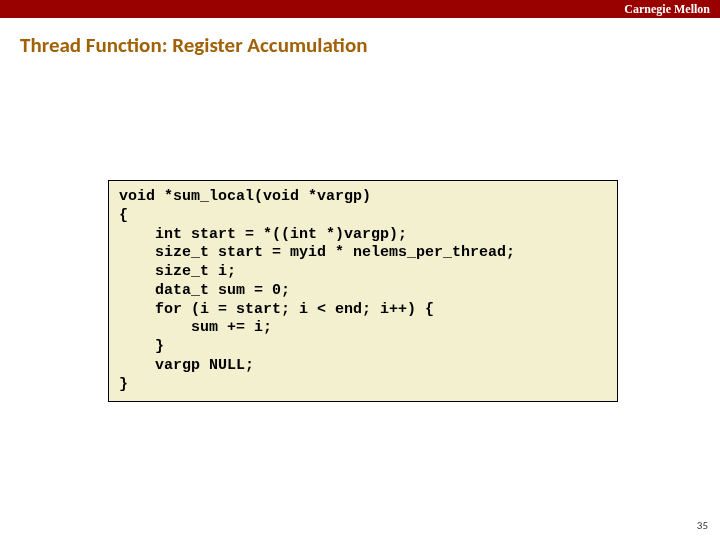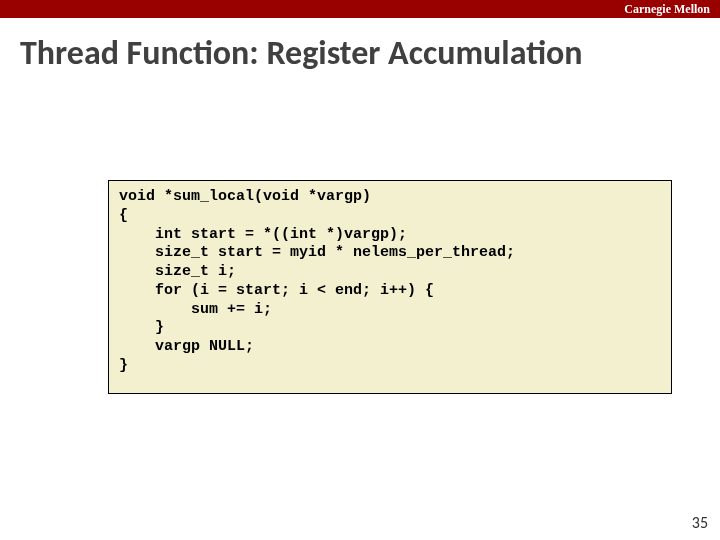--- a/index.html
+++ b/index.html
@@ -1,39 +1,40 @@
 <!DOCTYPE html>
 <html><head>
 <meta charset="utf-8">
 <style>
   * { margin: 0; padding: 0; box-sizing: border-box; }
   html, body { width: 720px; height: 540px; font-family: Calibri, Arial, sans-serif; background: #fff; overflow: hidden; }
   .slide { position: relative; width: 720px; height: 540px; background: #fff; }
   .topbar { height: 18px; background: #990000; display: flex; justify-content: flex-end; align-items: center; padding-right: 10px; }
   .brand { color: #fff; font-family: Georgia, 'Times New Roman', serif; font-weight: bold; font-size: 12px; }
-  .title { font-size: 34px; font-weight: bold; color: #404040; padding: 14px 20px 0 20px; font-family: Calibri, Arial, sans-serif; }
-  .codebox { position: absolute; left: 108px; top: 180px; width: 564px; background: #f3f0cf; border: 1.5px solid #000; padding: 7px 10px 17px 10px; font-family: "Courier New", monospace; font-size: 15px; line-height: 1.25; color: #000; font-weight: bold; }
+  .title { font-size: 21px; font-weight: bold; color: #a16207; padding: 14px 20px 0 20px; font-family: Calibri, Arial, sans-serif; }
+  .codebox { position: absolute; left: 108px; top: 180px; width: 510px; background: #f3f0cf; border: 1.5px solid #000; padding: 7px 10px 7px 10px; font-family: "Courier New", monospace; font-size: 15px; line-height: 1.25; color: #000; font-weight: bold; }
   .codebox .line { white-space: pre; }
-  .pagenum { position: absolute; right: 12px; bottom: 8px; font-size: 16px; color: #333; text-align: right; }
+  .pagenum { position: absolute; right: 12px; bottom: 8px; font-size: 11px; color: #333; text-align: right; }
 </style>
 </head>
 <body>
 
 <div class="slide">
   <div class="topbar">
     <span class="brand">Carnegie Mellon</span>
   </div>
   <h1 class="title">Thread Function: Register Accumulation</h1>
 
   <div class="codebox">
     <div class="line">void *sum_local(void *vargp)</div>
     <div class="line">{</div>
     <div class="line">    int start = *((int *)vargp);</div>
     <div class="line">    size_t start = myid * nelems_per_thread;</div>
     <div class="line">    size_t i;</div>
+    <div class="line">    data_t sum = 0;</div>
     <div class="line">    for (i = start; i &lt; end; i++) {</div>
     <div class="line">        sum += i;</div>
     <div class="line">    }</div>
     <div class="line">    vargp NULL;</div>
     <div class="line">}</div>
   </div>
 
   <div class="pagenum">35</div>
 </div>
 

